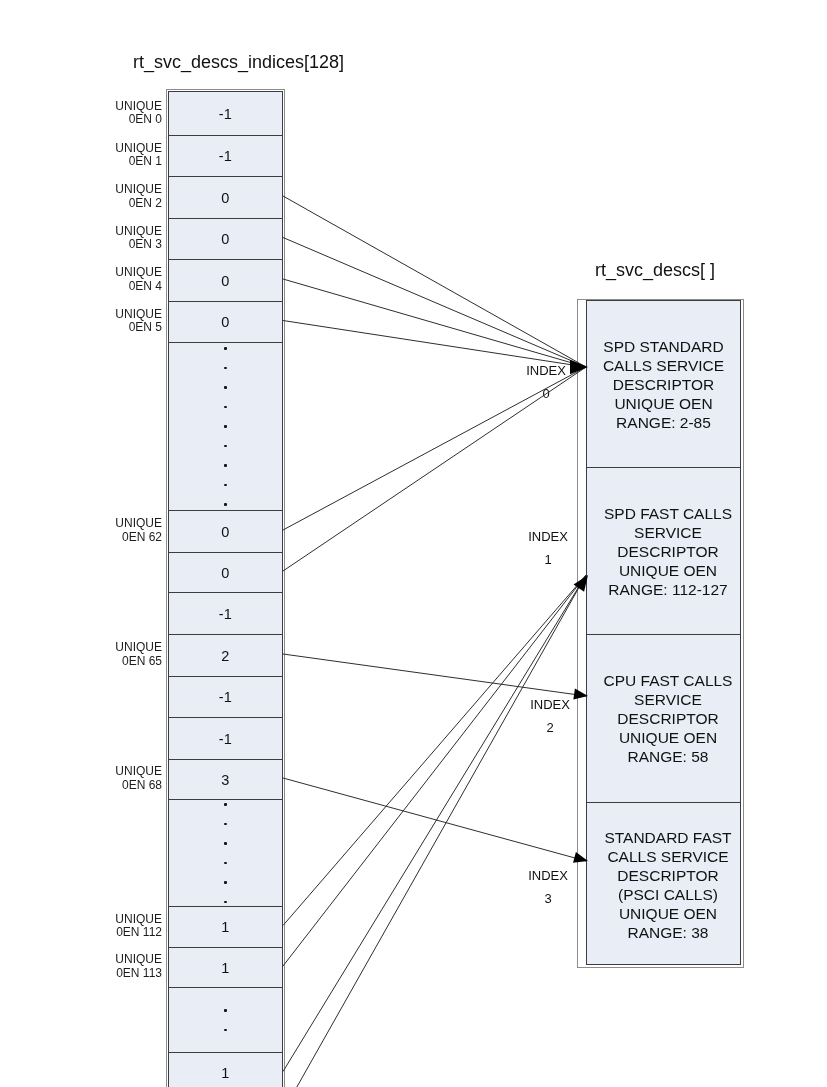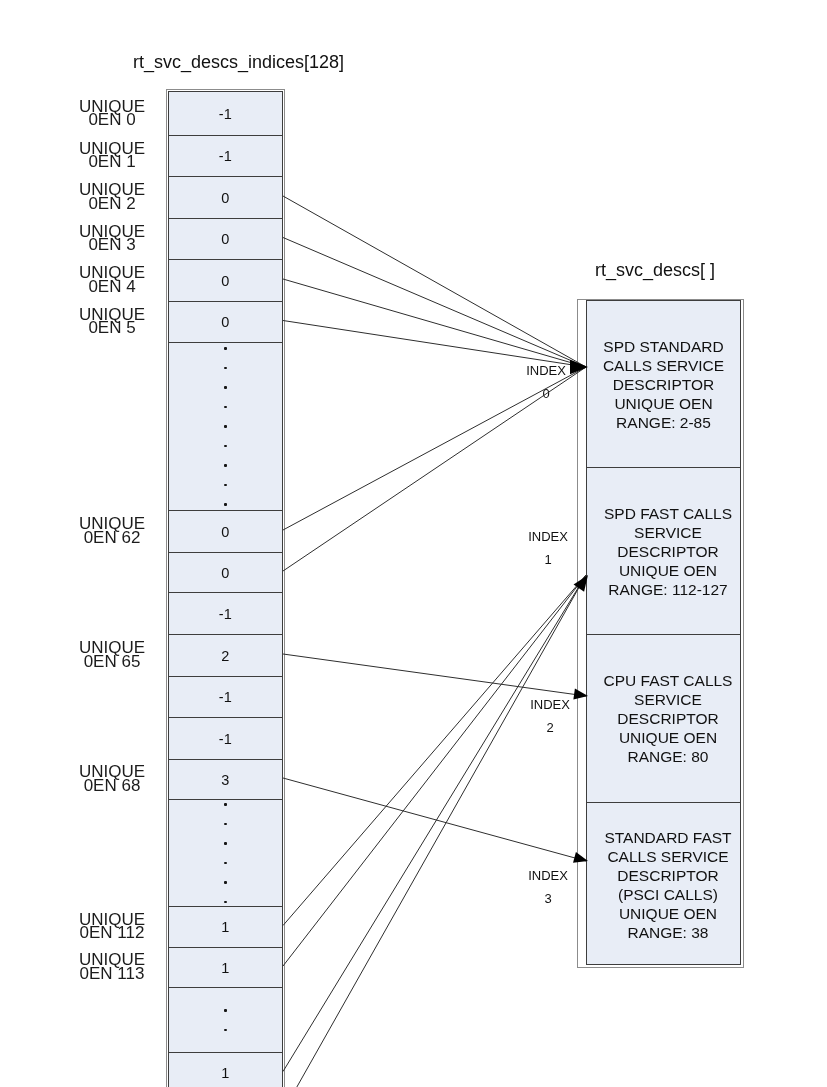--- a/index.html
+++ b/index.html
@@ -28,22 +28,22 @@
   .cell{
     box-sizing:border-box; flex:0 0 auto; display:flex; align-items:center; justify-content:center;
     font-size:14.5px; color:var(--text); background:var(--fill);
   }
   .cell + .cell{ border-top:1.4px solid var(--border); }
   .cell.dots{ flex-direction:column; justify-content:center; gap:17px; }
   .dot{ width:2.5px; height:2.5px; background:#161616; border-radius:1px; }
 
   
   .side-label{
-    position:absolute; left:62px; width:100px; text-align:center;
-    transform:translateY(-50%); font-size:17px; line-height:13.5px; white-space:pre-line; color:#1c1c1c;
+    position:absolute; left:62px; width:100px; text-align:right;
+    transform:translateY(-50%); font-size:12px; line-height:13.5px; white-space:pre-line; color:#1c1c1c;
   }
 
   
   #desc-col{
     position:absolute; left:586px; top:252px; width:155px; height:665px;
     border:1.4px solid var(--border); background:var(--fill); box-sizing:border-box;
     display:flex; flex-direction:column; overflow:hidden;
   }
   .desc-box{
     box-sizing:border-box; flex:0 0 auto; display:flex; align-items:center; justify-content:center;
@@ -149,21 +149,21 @@
 RANGE: 2-85</div>
       <div class="desc-box" style="height: 167px;">SPD FAST CALLS
 SERVICE
 DESCRIPTOR
 UNIQUE OEN
 RANGE: 112-127</div>
       <div class="desc-box" style="height: 168px;">CPU FAST CALLS
 SERVICE
 DESCRIPTOR
 UNIQUE OEN
-RANGE: 80</div>
+RANGE: 58</div>
       <div class="desc-box" style="height: 164px;">STANDARD FAST
 CALLS SERVICE
 DESCRIPTOR
 (PSCI CALLS)
 UNIQUE OEN
 RANGE: 38</div>
     </div>
 
   <div id="index-layer">
       <div class="index-label" style="left: 546px; top: 311px;">INDEX

